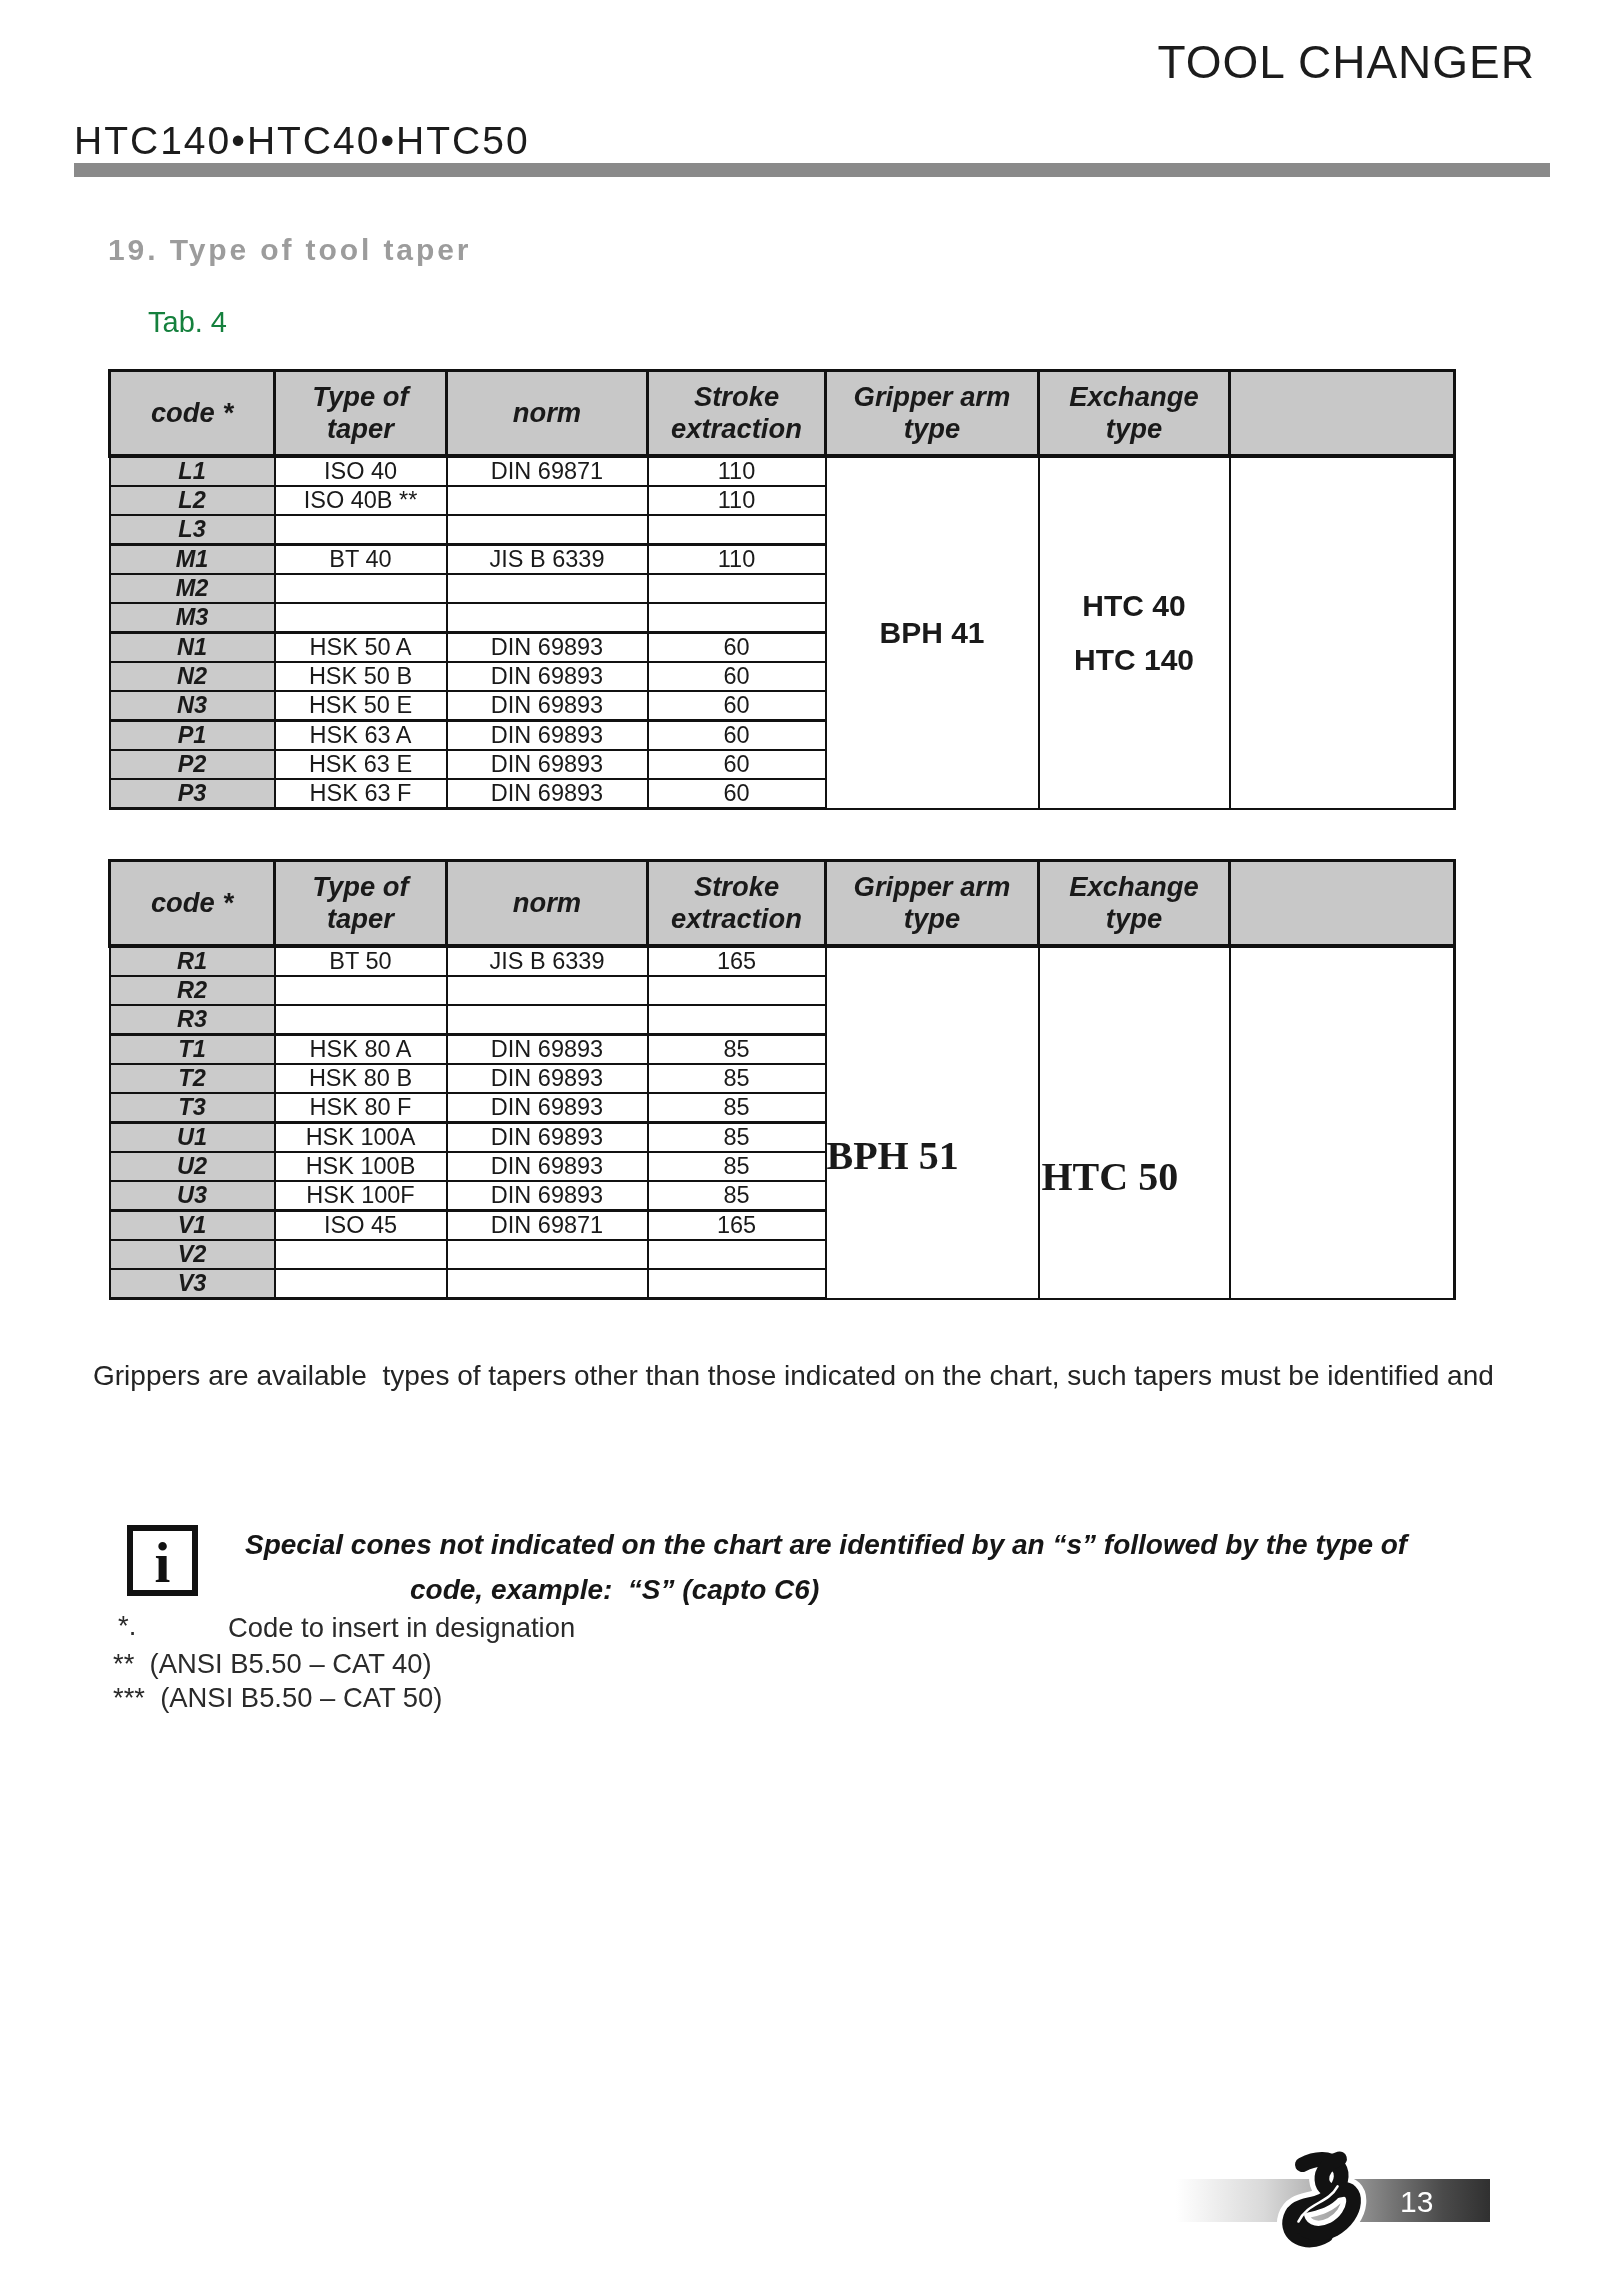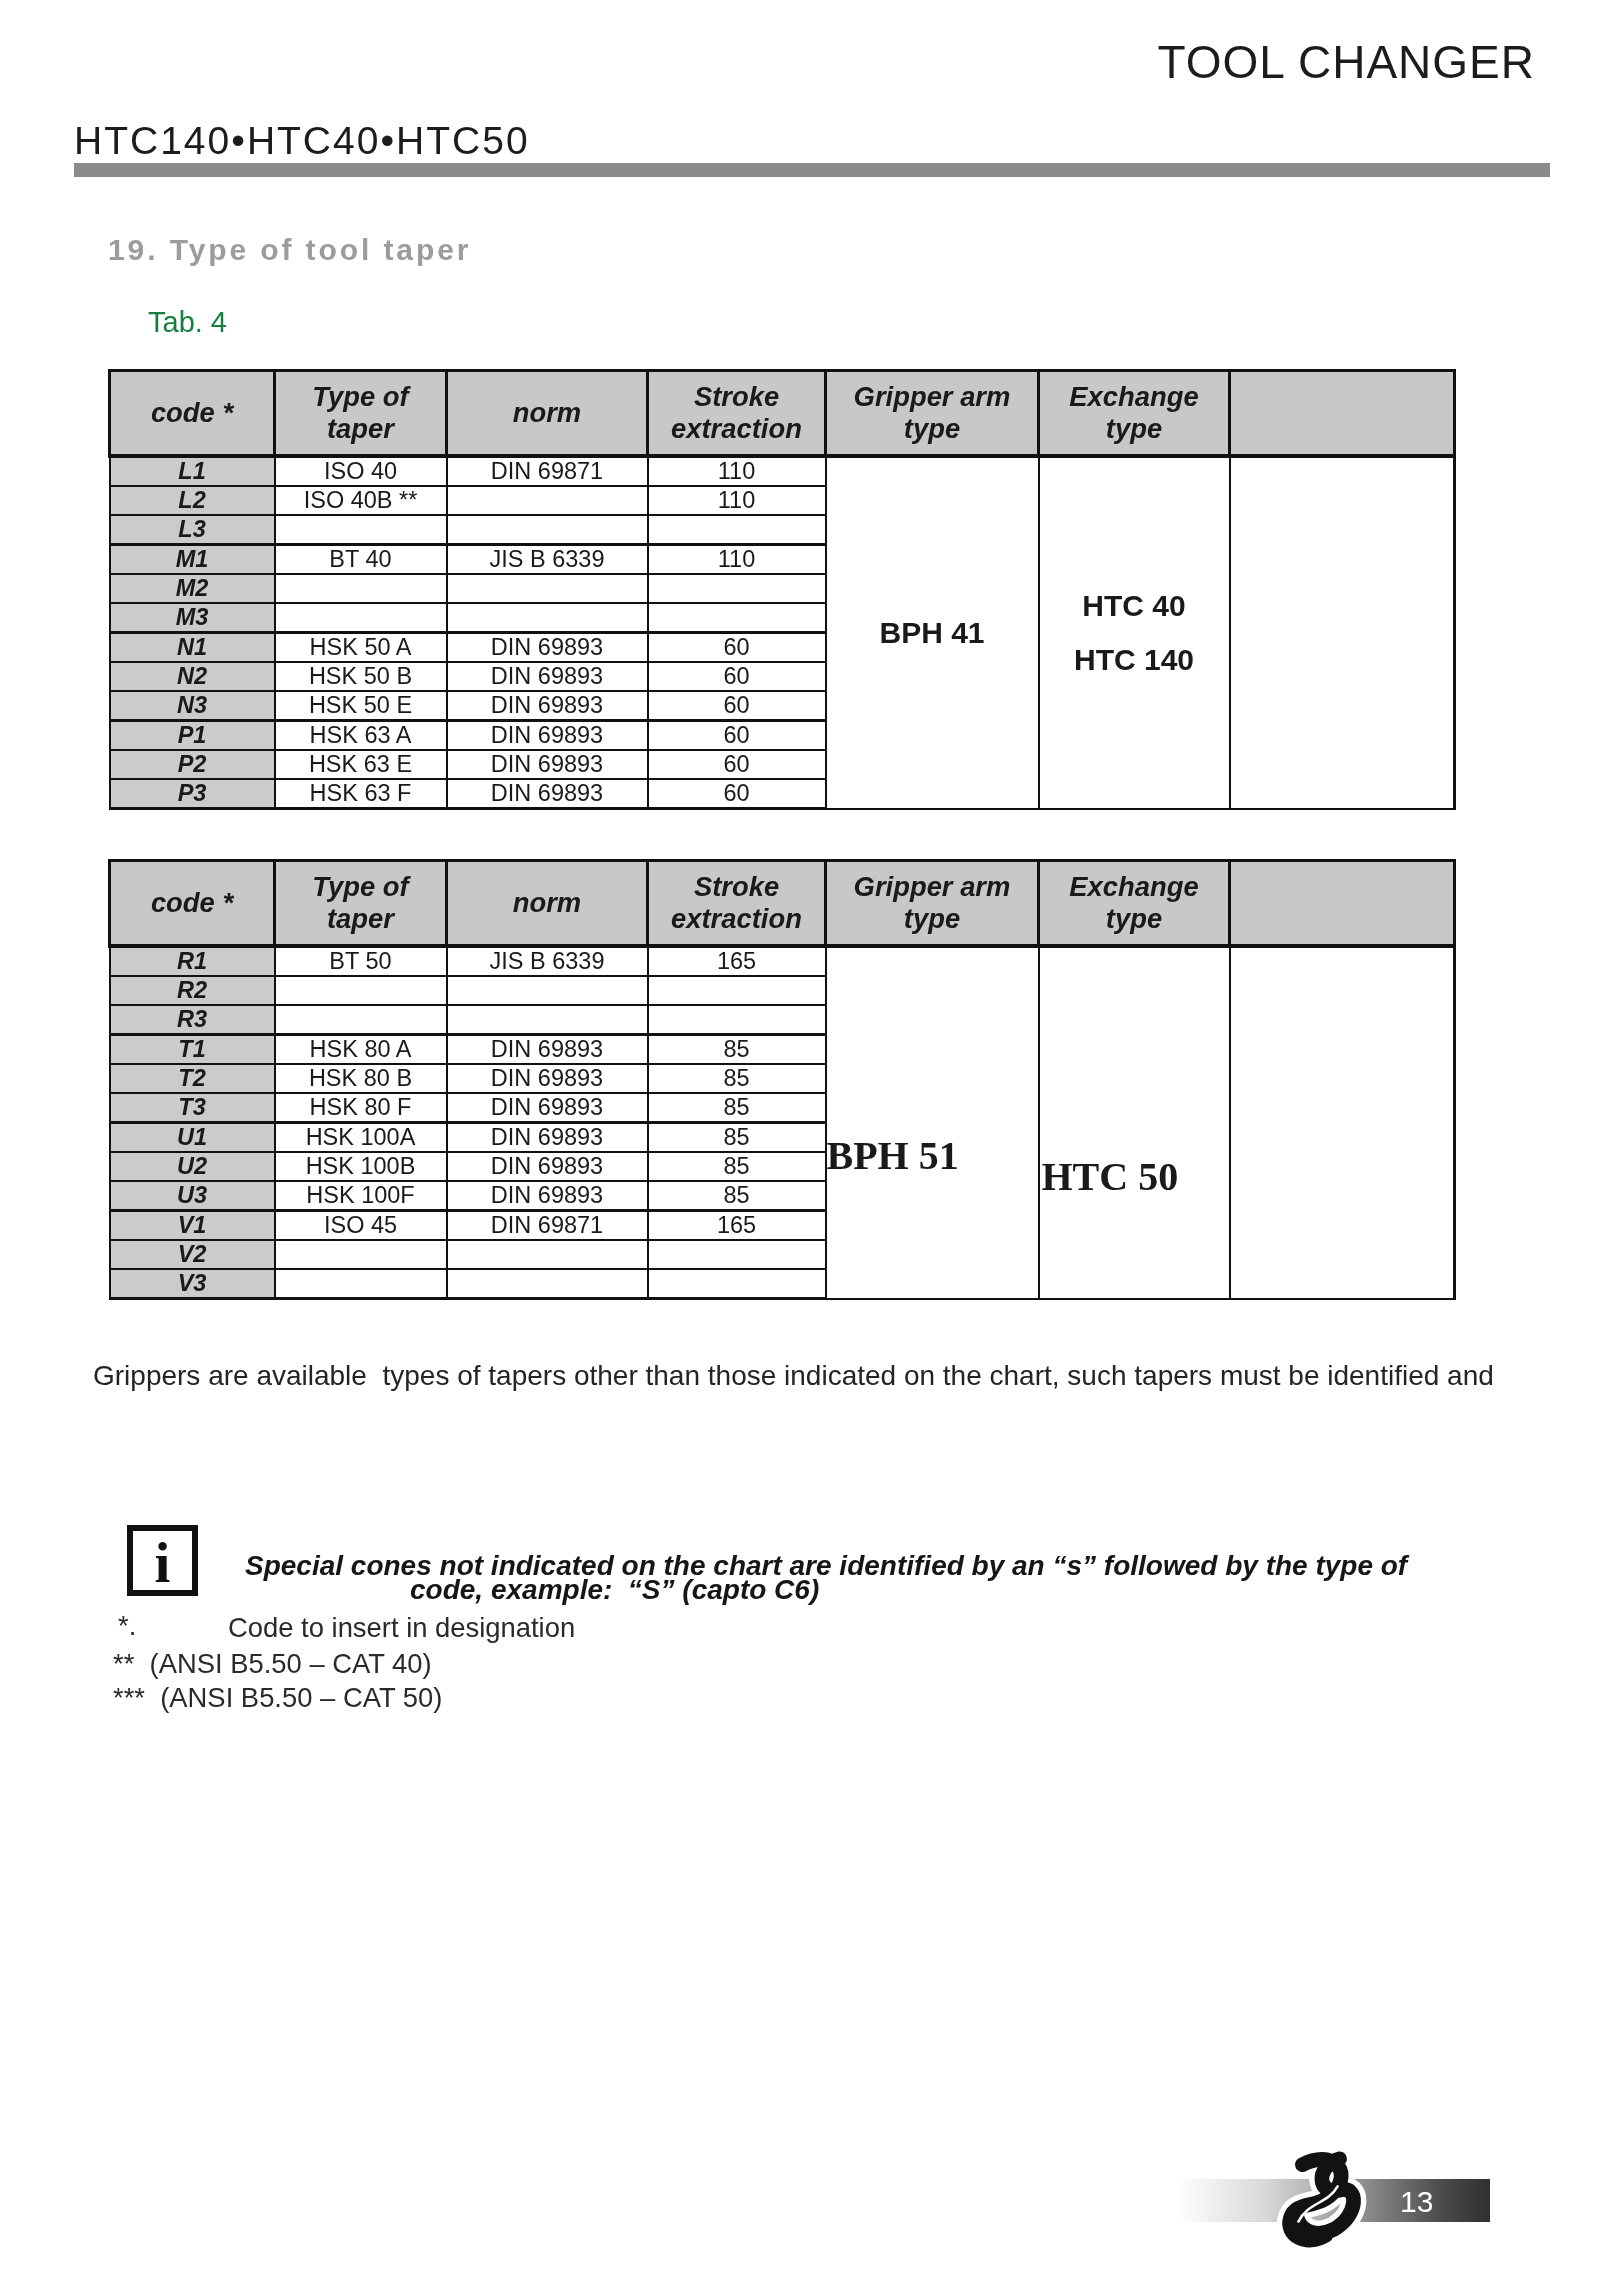--- a/index.html
+++ b/index.html
@@ -98,21 +98,21 @@
     top:1525px;left:127px;width:59px;height:59px;
     border:6.9px solid #111;background:#fff;
     display:flex;align-items:center;justify-content:center;
   }
   .info-box .iglyph{
     font-family:"Liberation Serif",serif;
     font-weight:bold;font-size:57px;line-height:1;color:#111;
     transform:translateY(2px);
   }
   .info-line{font-style:italic;font-weight:bold;font-size:28px;color:#161616;}
-  .info-1{top:1529px;left:245px;margin-top:21px;}
+  .info-1{top:1529px;left:245px;}
   .info-2{top:1574px;left:410px;}
   .fn{font-size:27.4px;color:#2a2a2a;}
   .fn1-sym{top:1610px;left:118px;}
   .fn1-text{top:1612px;left:228px;}
   .fn2{top:1648px;left:113px;}
   .fn3{top:1682px;left:113px;}
 
   
   .footer-bar{
     top:2179px;left:1176px;width:314px;height:43px;

